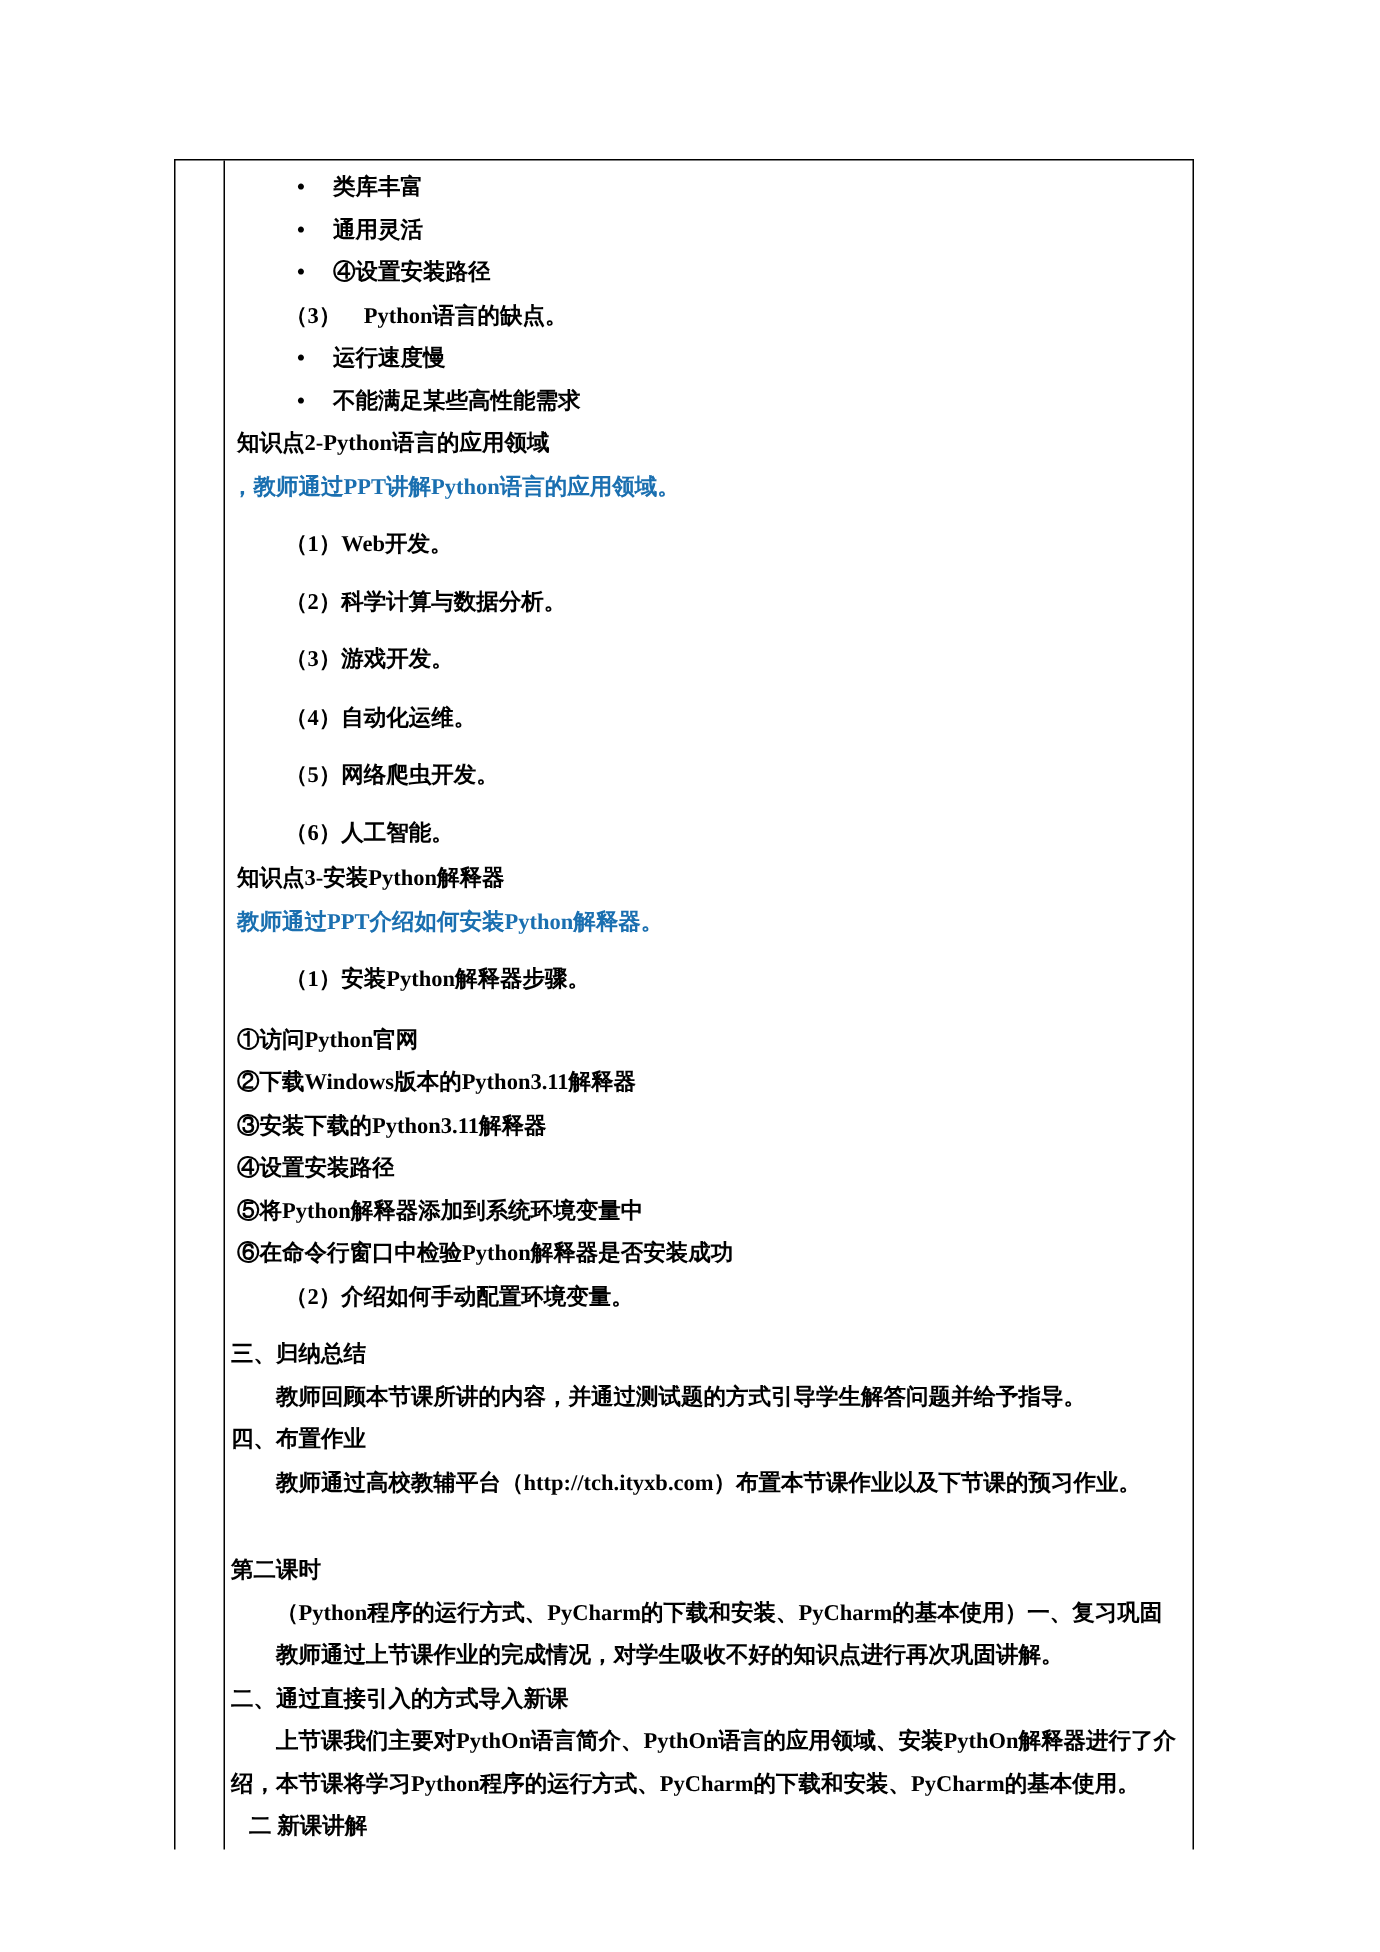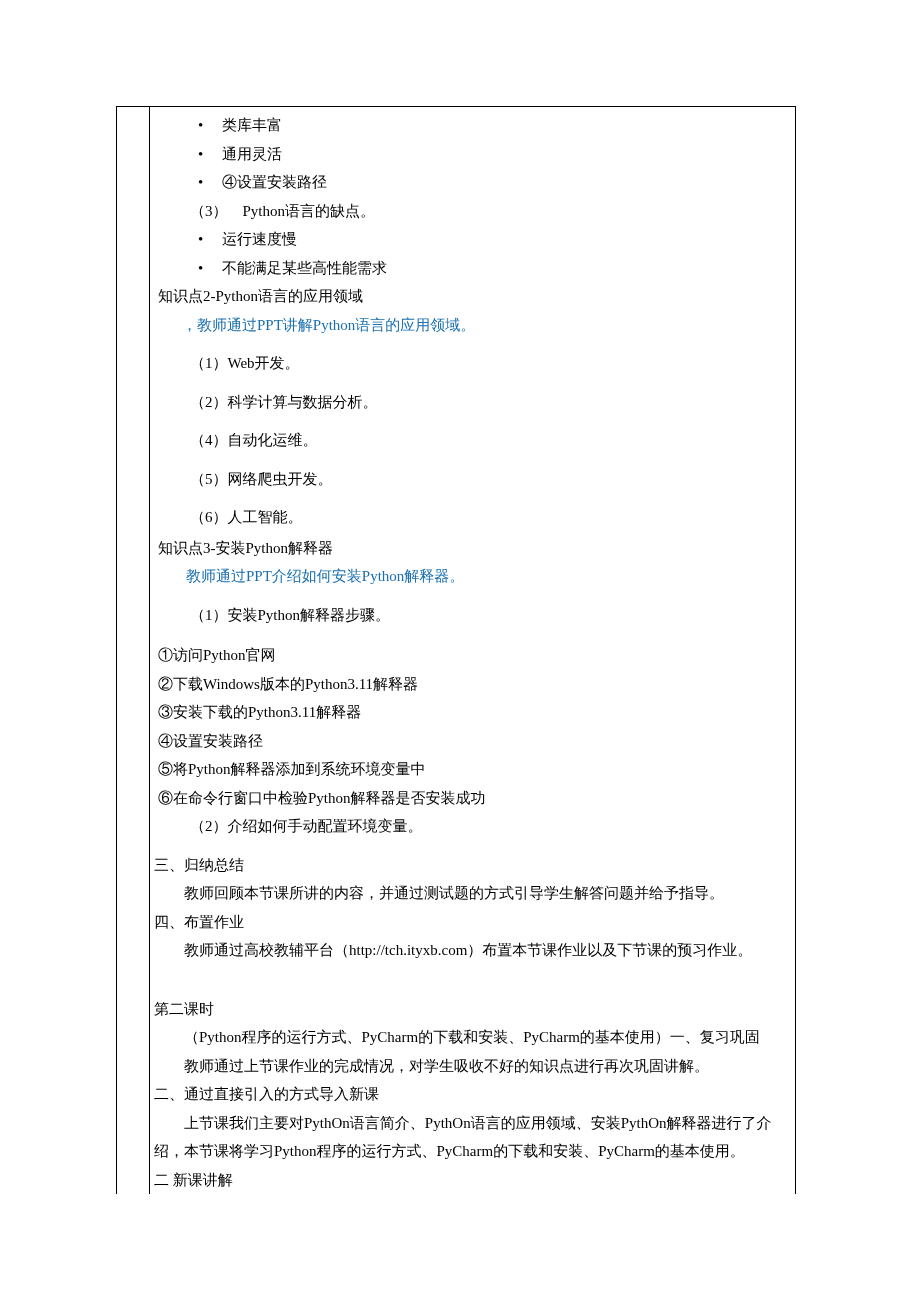--- a/index.html
+++ b/index.html
@@ -30,20 +30,21 @@
     display: flex;
   }
   .left-col {
     width: 32px;
     border-right: 1px solid #000;
   }
   .right-col {
     flex: 1;
     padding: 4px 8px 0 4px;
     box-sizing: border-box;
+    font-weight: bold;
   }
   .bullet-line {
     padding-left: 44px;
   }
   .bullet-dot {
     display: inline-block;
     width: 24px;
   }
   .sub-num {
     padding-left: 36px;
@@ -57,34 +58,34 @@
     margin-bottom: 2px;
   }
   .circle-item {
     padding-left: 4px;
   }
   .knowledge {
     padding-left: 4px;
   }
   .blue {
     color: #1a6fb0;
-    margin-left: 28px;
   }
   .section {
     padding-left: 0;
   }
   .indent-first {
     text-indent: 2em;
   }
   .center {
   }
   .truncated {
     padding-left: 0;
     white-space: nowrap;
     overflow: hidden;
+    margin-left: 12px;
   }
   .gap { height: 10px; }
 </style>
 </head>
 <body>
 
 <div class="page">
   <div class="outer">
     <div class="left-col"></div>
     <div class="right-col">
@@ -96,20 +97,21 @@
       <div class="sub-num"><span>（3）</span>&nbsp;&nbsp;&nbsp;&nbsp;<span>Python语言的缺点。</span></div>
 
       <div class="bullet-line"><span class="bullet-dot">•</span><span>运行速度慢</span></div>
       <div class="bullet-line"><span class="bullet-dot">•</span><span>不能满足某些高性能需求</span></div>
 
       <div class="knowledge">知识点2-Python语言的应用领域</div>
       <div class="blue">，教师通过PPT讲解Python语言的应用领域。</div>
 
       <div class="num-item-2">（1）Web开发。</div>
       <div class="num-item-2">（2）科学计算与数据分析。</div>
+      <div class="num-item-2">（3）游戏开发。</div>
       <div class="num-item-2">（4）自动化运维。</div>
       <div class="num-item-2">（5）网络爬虫开发。</div>
       <div class="num-item-2">（6）人工智能。</div>
 
       <div class="knowledge">知识点3-安装Python解释器</div>
       <div class="knowledge blue">教师通过PPT介绍如何安装Python解释器。</div>
 
       <div class="num-item-2">（1）安装Python解释器步骤。</div>
 
       <div class="gap"></div>

